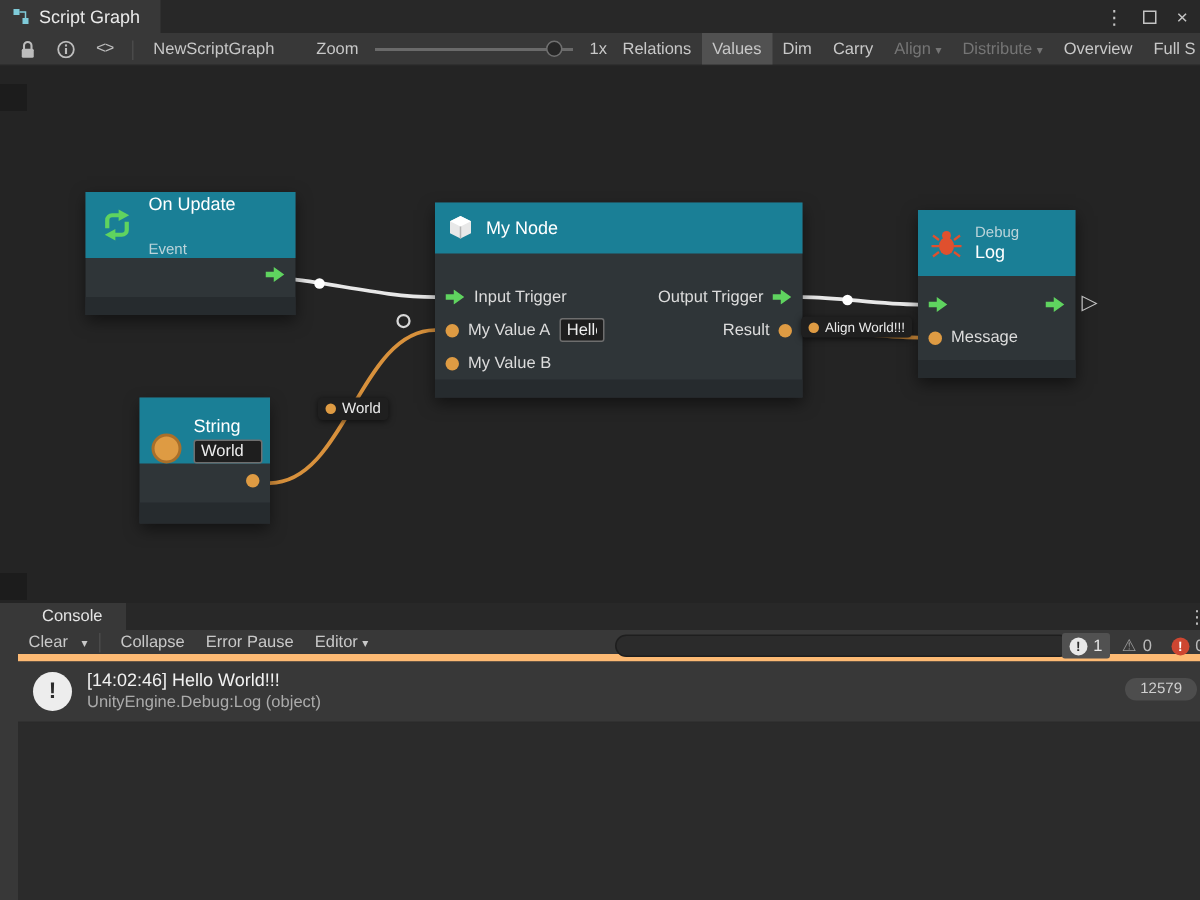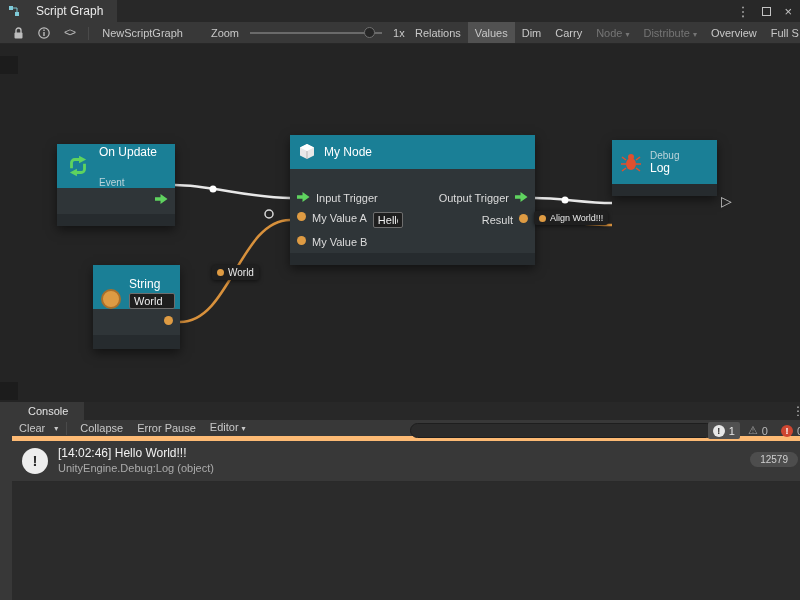--- a/index.html
+++ b/index.html
@@ -2,21 +2,21 @@
 <html><head>
 <meta charset="utf-8">
 <style>
   *{margin:0;padding:0;box-sizing:border-box}
   html,body{width:800px;height:600px;overflow:hidden}
   body{position:relative;background:#383838;font-family:"Liberation Sans",sans-serif;font-size:11px;color:#C8C8C8}
   svg{display:block}
 
   
   #tabbar{position:absolute;left:0;top:0;width:800px;height:22px;background:#282828;display:flex;align-items:stretch}
-  .tab{display:flex;align-items:center;gap:16px;padding:0 14px 0 8px;background:#383838;color:#EAEAEA;font-size:12px}
+  .tab{display:flex;align-items:center;gap:6px;padding:0 14px 0 8px;background:#383838;color:#EAEAEA;font-size:12px}
   #winctrl{position:absolute;right:8px;top:0;height:22px;display:flex;align-items:center;gap:13px;color:#C4C4C4;font-size:13px}
   .maxbox{width:9px;height:9px;border:1px solid #C4C4C4;display:inline-block}
 
   
   #gtoolbar{position:absolute;left:0;top:22px;width:800px;height:22px;background:#383838;border-bottom:1px solid #272727;white-space:nowrap;overflow:hidden}
   #gtb-left{position:absolute;left:6px;top:0;height:22px;display:flex;align-items:center}
   #gtb-right{position:absolute;left:408px;top:0;height:22px;display:flex;align-items:center}
   .tbtn{padding:0 7px;height:22px;line-height:22px;color:#C8C8C8}
   .tbtn.active{background:#515151}
   .tbtn.disabled{color:#757575}
@@ -32,21 +32,21 @@
   #canvas{position:absolute;left:0;top:44px;width:800px;height:358px;background:#242424}
   #wires{position:absolute;left:0;top:0}
   .corner{position:absolute;width:18px;height:18px;background:#1C1C1C}
 
   .node{position:absolute;background:#2F3538;box-shadow:0 4px 10px rgba(0,0,0,.5)}
   .nhead{background:#1A7F96;display:flex;align-items:center;gap:8px;padding:0 8px}
   .ntitle{font-size:12px;color:#FFFFFF}
   .nsub{font-size:10px;color:#BBD4DA;margin-top:18px}
   .nfoot{background:#262B2E}
   .prow{display:flex;justify-content:space-between;align-items:center;height:22px;padding:0 7px;color:#DCDCDC;font-size:11px}
-  .pside{display:flex;align-items:flex-start;gap:6px}
+  .pside{display:flex;align-items:center;gap:6px}
   .odot{width:9px;height:9px;border-radius:50%;background:#DE9B43;flex:none}
   .vfield{background:#1E1E1E;border:1px solid #6E6E6E;border-radius:2px;height:16px;font-size:11px;color:#EDEDED;padding:0 4px;font-family:"Liberation Sans",sans-serif;outline:none}
   .str-icon{width:20px;height:20px;border-radius:50%;background:#DE9B43;border:2px solid #A96F2A;flex:none}
 
   .bubble{position:absolute;display:flex;align-items:center;gap:4px;background:#1F1F1F;border-radius:3px;padding:2px 5px;color:#EAEAEA;box-shadow:0 1px 4px rgba(0,0,0,.6)}
   .bdot{width:7px;height:7px;border-radius:50%;background:#DE9B43;flex:none}
   #play-tri{position:absolute;left:721px;top:149px;font-size:14px;color:#BFBFBF}
 
   
   #console{position:absolute;left:12px;top:402px;width:800px;height:198px;background:#2B2B2B}
@@ -107,42 +107,42 @@
       <span id="zoom-track"></span>
       <span id="zoom-knob"></span>
     </span>
     <span class="tbtn">1x</span>
   </div>
   <div id="gtb-right">
     <span class="tbtn">Relations</span>
     <span class="tbtn active">Values</span>
     <span class="tbtn">Dim</span>
     <span class="tbtn">Carry</span>
-    <span class="tbtn disabled"><span>Node</span><span class="dd">▾</span></span>
+    <span class="tbtn disabled"><span>Align</span><span class="dd">▾</span></span>
     <span class="tbtn disabled"><span>Distribute</span><span class="dd">▾</span></span>
     <span class="tbtn">Overview</span>
     <span class="tbtn">Full S</span>
   </div>
 </div>
 
 <div id="canvas">
   <div class="corner" style="left:0;top:12px"></div>
   <div class="corner" style="left:0;top:338px"></div>
 
   <svg id="wires" width="800" height="358" viewBox="0 0 800 358">
     <path d="M175,141 C210,141 250,154 290,154" stroke="#E8E8E8" stroke-width="2.5" fill="none"></path>
     <circle cx="213" cy="145" r="3.5" fill="#FFFFFF"></circle>
     <path d="M180,278 C230,278 240,176 290,176" stroke="#D8913C" stroke-width="2.5" fill="none"></path>
     <circle cx="269" cy="170" r="4" fill="none" stroke="#D8D8D8" stroke-width="1.5"></circle>
     <path d="M535,154 C560,154 585,159 612,159" stroke="#E8E8E8" stroke-width="2.5" fill="none"></path>
     <circle cx="565" cy="156" r="3.5" fill="#FFFFFF"></circle>
     <path d="M535,176 C560,176 585,181 612,181" stroke="#D8913C" stroke-width="2.5" fill="none"></path>
   </svg>
 
-  <div class="node" style="left:57px;top:100px;width:118px">
+  <div class="node" style="left:57px;top:84px;width:140px">
     <div class="nhead" style="height:44px">
       <svg width="26" height="26" viewBox="0 0 24 24">
         <path d="M6 14 V9 a3 3 0 0 1 3-3 h5" fill="none" stroke="#5FD35F" stroke-width="2.6"></path>
         <path d="M13 2.5 l6.5 3.5 -6.5 3.5 z" fill="#5FD35F"></path>
         <path d="M18 10 v5 a3 3 0 0 1 -3 3 h-5" fill="none" stroke="#5FD35F" stroke-width="2.6"></path>
         <path d="M11 21.5 l-6.5 -3.5 6.5 -3.5 z" fill="#5FD35F"></path>
       </svg>
       <div>
         <div class="ntitle">On Update</div>
         <div class="nsub">Event</div>
@@ -229,20 +229,41 @@
   <div class="node" style="left:612px;top:96px;width:105px">
     <div class="nhead" style="height:44px">
       <svg width="22" height="22" viewBox="0 0 22 22">
         <ellipse cx="11" cy="13" rx="5" ry="6" fill="#E0502E"></ellipse>
         <circle cx="11" cy="6" r="3" fill="#E0502E"></circle>
         <path d="M6 9 L2 6 M6 13 H1 M6 17 L2 20 M16 9 L20 6 M16 13 H21 M16 17 L20 20" stroke="#E0502E" stroke-width="1.5" fill="none"></path>
       </svg>
       <div>
         <div class="nsub" style="margin:0">Debug</div>
         <div class="ntitle">Log</div>
+      </div>
+    </div>
+    <div style="padding-top:8px;height:56px">
+      <div class="prow">
+        <span class="pside">
+          <svg width="13" height="10" viewBox="0 0 13 10">
+              <path d="M0 3.2h5.5v3.6H0z M5.5 0l7 5-7 5z" fill="#5FD35F"></path>
+            </svg>
+        </span>
+        <span class="pside">
+          <svg width="13" height="10" viewBox="0 0 13 10">
+              <path d="M0 3.2h5.5v3.6H0z M5.5 0l7 5-7 5z" fill="#5FD35F"></path>
+            </svg>
+        </span>
+      </div>
+      <div class="prow">
+        <span class="pside">
+          <span class="odot"></span>
+          <span>Message</span>
+        </span>
+        <span class="pside"></span>
       </div>
     </div>
     <div class="nfoot" style="height:12px"></div>
   </div>
 
   <div class="bubble" style="left:212px;top:221px;font-size:10px">
     <span class="bdot"></span>
     <span>World</span>
   </div>
   <div class="bubble" style="left:534px;top:167px;font-size:9px">

